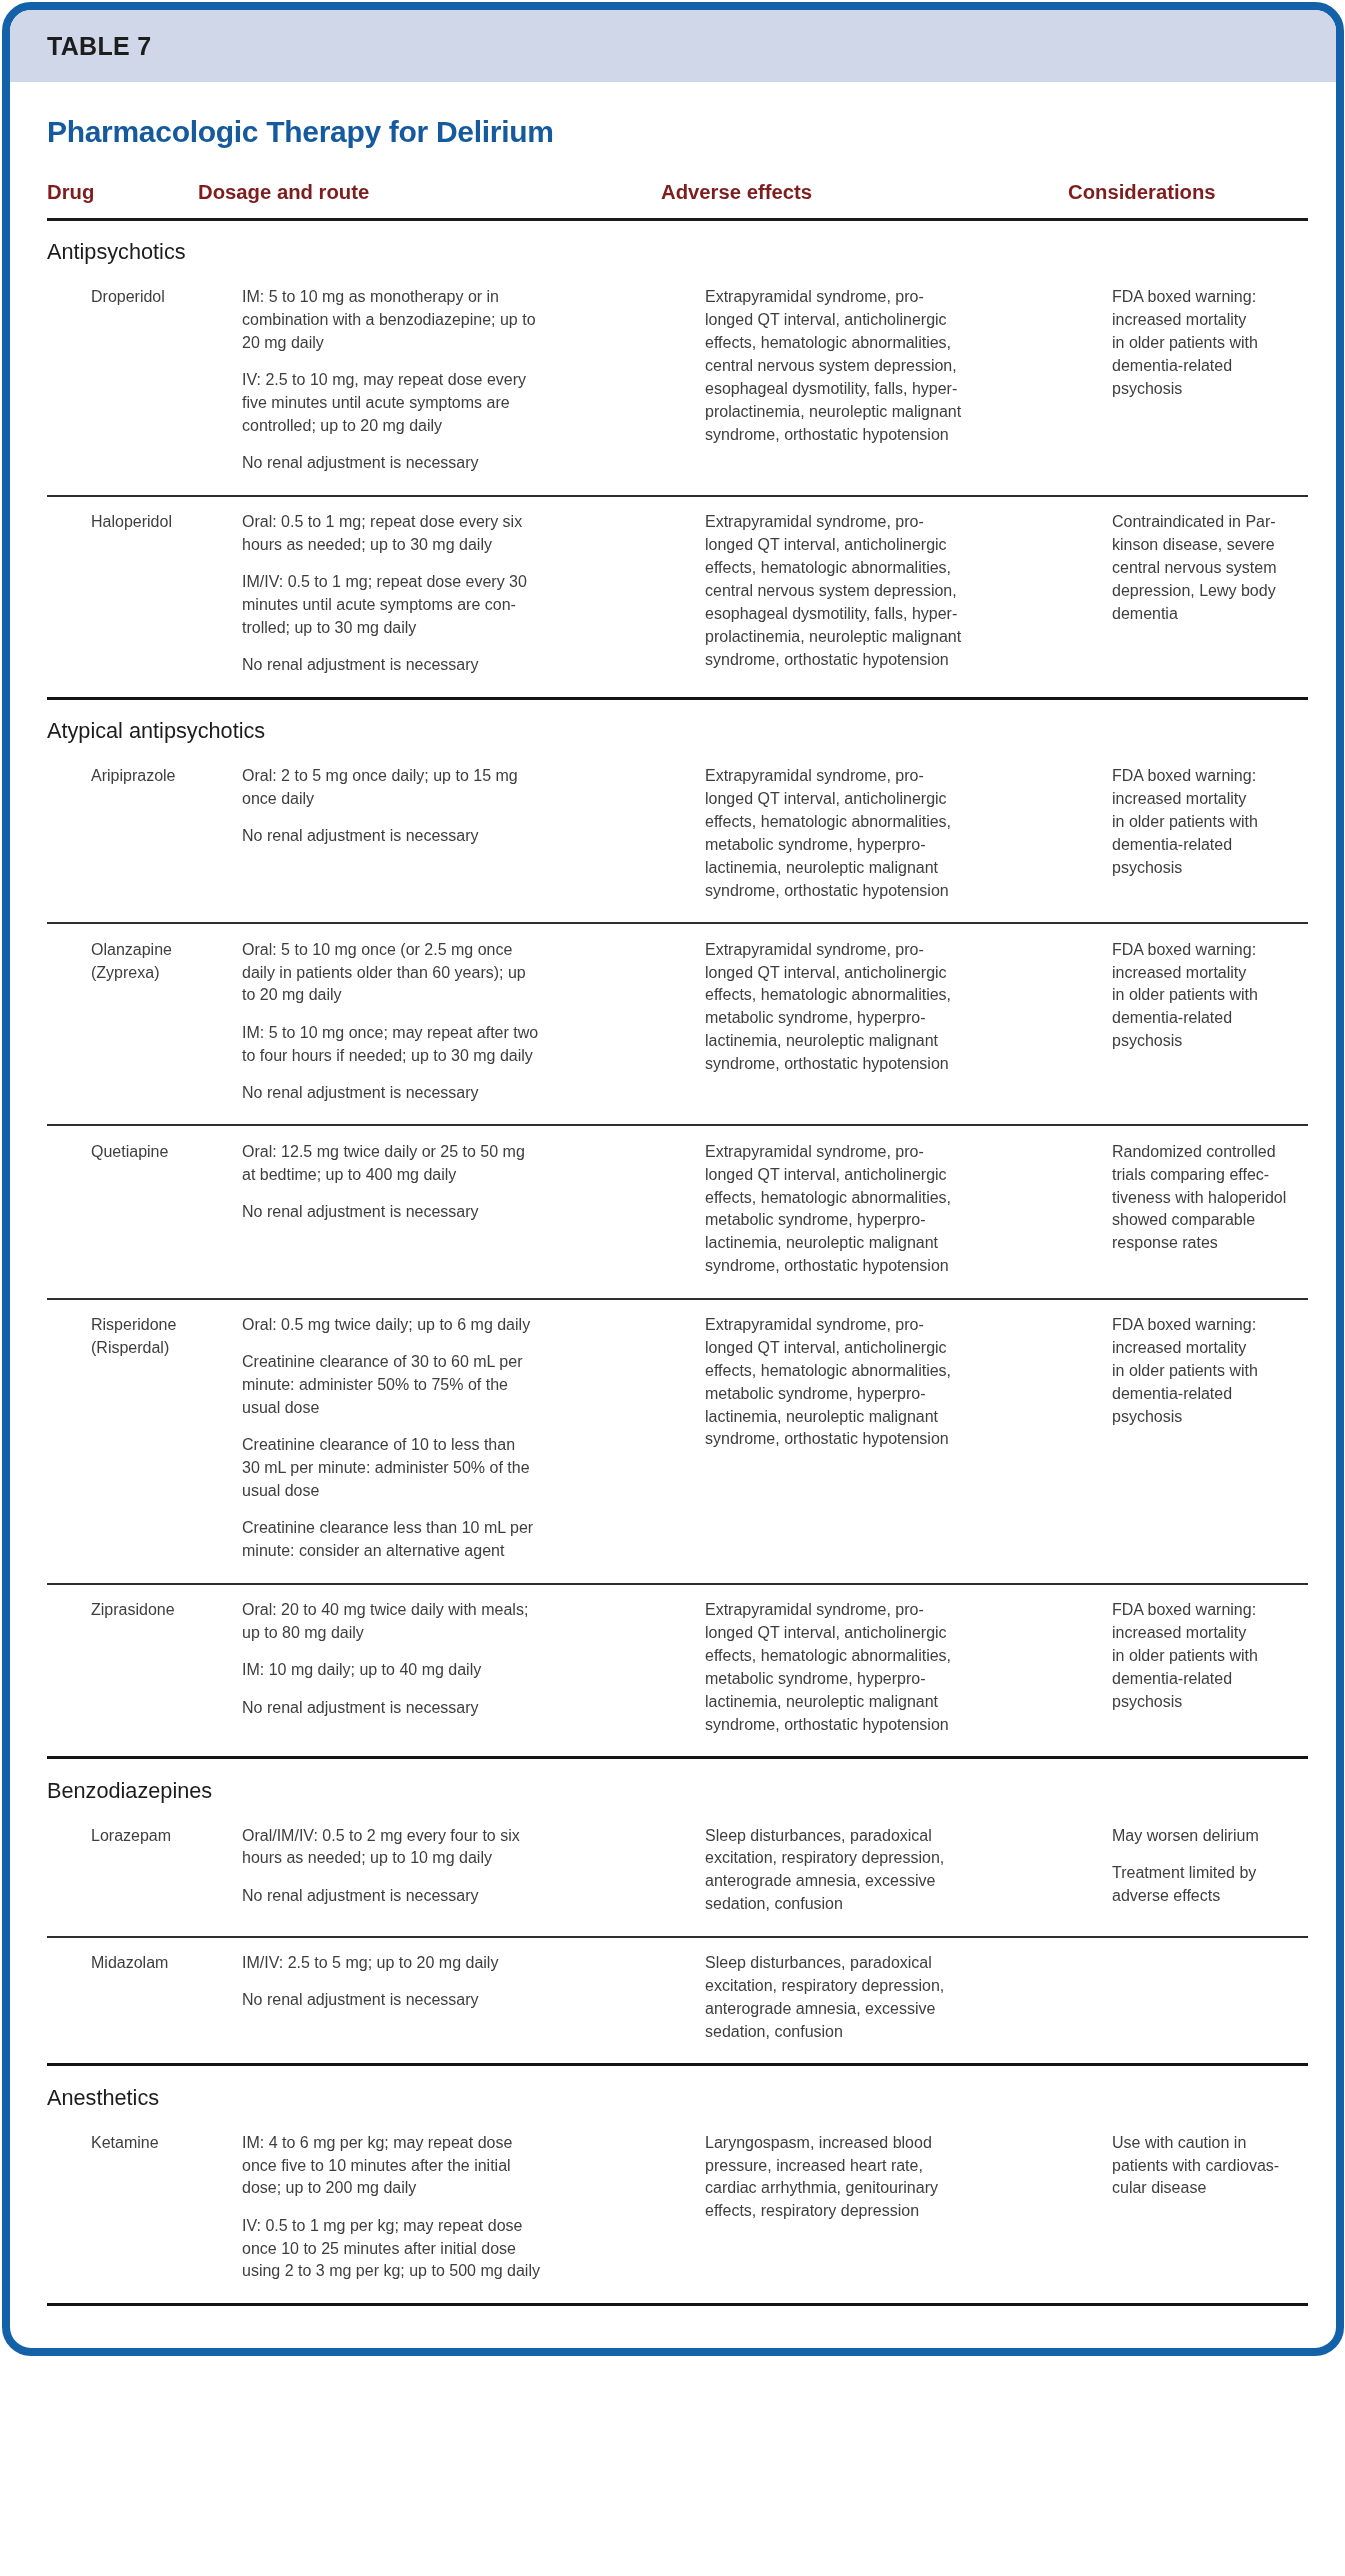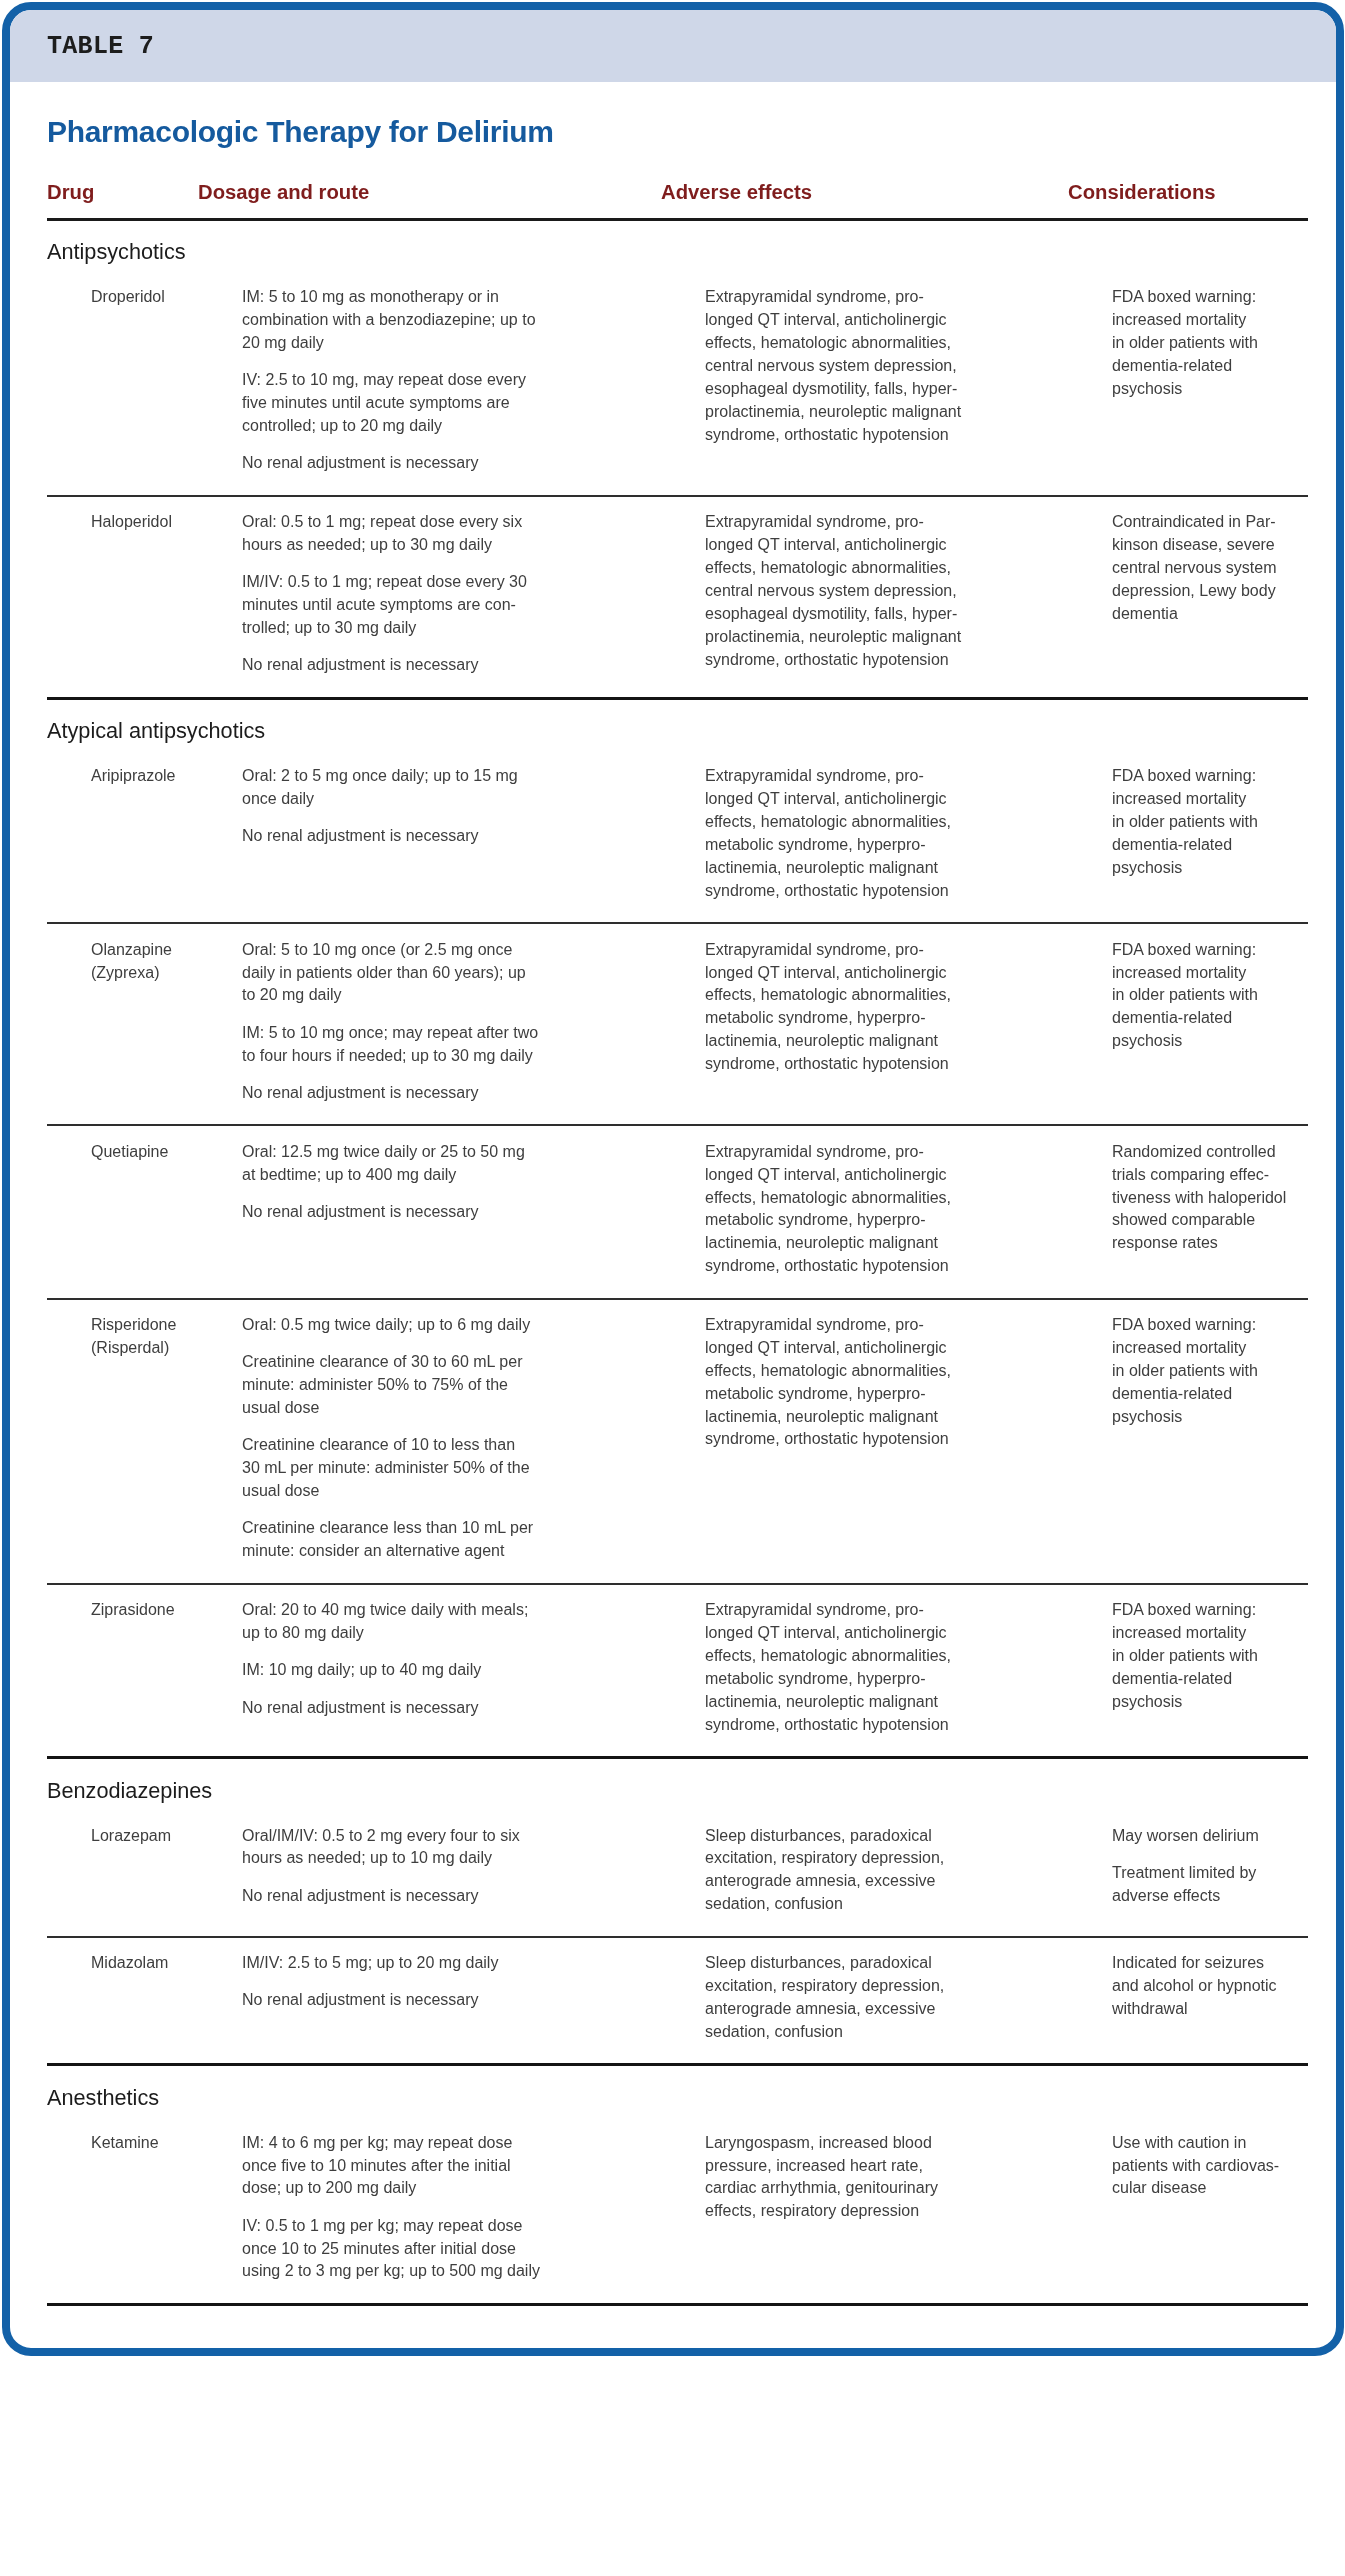--- a/index.html
+++ b/index.html
@@ -29,21 +29,20 @@
     height:72px;
     display:flex;
     align-items:center;
     padding-left:37px;
   }
   .table-label{
     font-size:25px;
     font-weight:bold;
     color:#1d1d1d;
     letter-spacing:0.3px;
-    font-family:Liberation Mono, monospace;
   }
   .content{
     padding:0 27.6px 42px 37px;
   }
   h1.table-title{
     font-size:30px;
     font-weight:bold;
     color:var(--title);
     margin:33px 0 31.5px 0;
     letter-spacing:-0.3px;
@@ -246,23 +245,20 @@
           <div class="cell considerations"><p>May worsen delirium</p><p>Treatment limited by
 adverse effects</p></div>
         </div>
         <div class="grid drug-row section-end">
           <div class="cell drug">Midazolam</div>
           <div class="cell dosage"><p>IM/IV: 2.5 to 5 mg; up to 20 mg daily</p><p>No renal adjustment is necessary</p></div>
           <div class="cell adverse"><p>Sleep disturbances, paradoxical
 excitation, respiratory depression,
 anterograde amnesia, excessive
 sedation, confusion</p></div>
-          <div class="cell considerations"><p>Indicated for seizures
-and alcohol or hypnotic
-withdrawal</p></div>
         </div>
         <div class="section-header">Anesthetics</div>
         <div class="grid drug-row section-end">
           <div class="cell drug">Ketamine</div>
           <div class="cell dosage"><p>IM: 4 to 6 mg per kg; may repeat dose
 once five to 10 minutes after the initial
 dose; up to 200 mg daily</p><p>IV: 0.5 to 1 mg per kg; may repeat dose
 once 10 to 25 minutes after initial dose
 using 2 to 3 mg per kg; up to 500 mg daily</p></div>
           <div class="cell adverse"><p>Laryngospasm, increased blood

